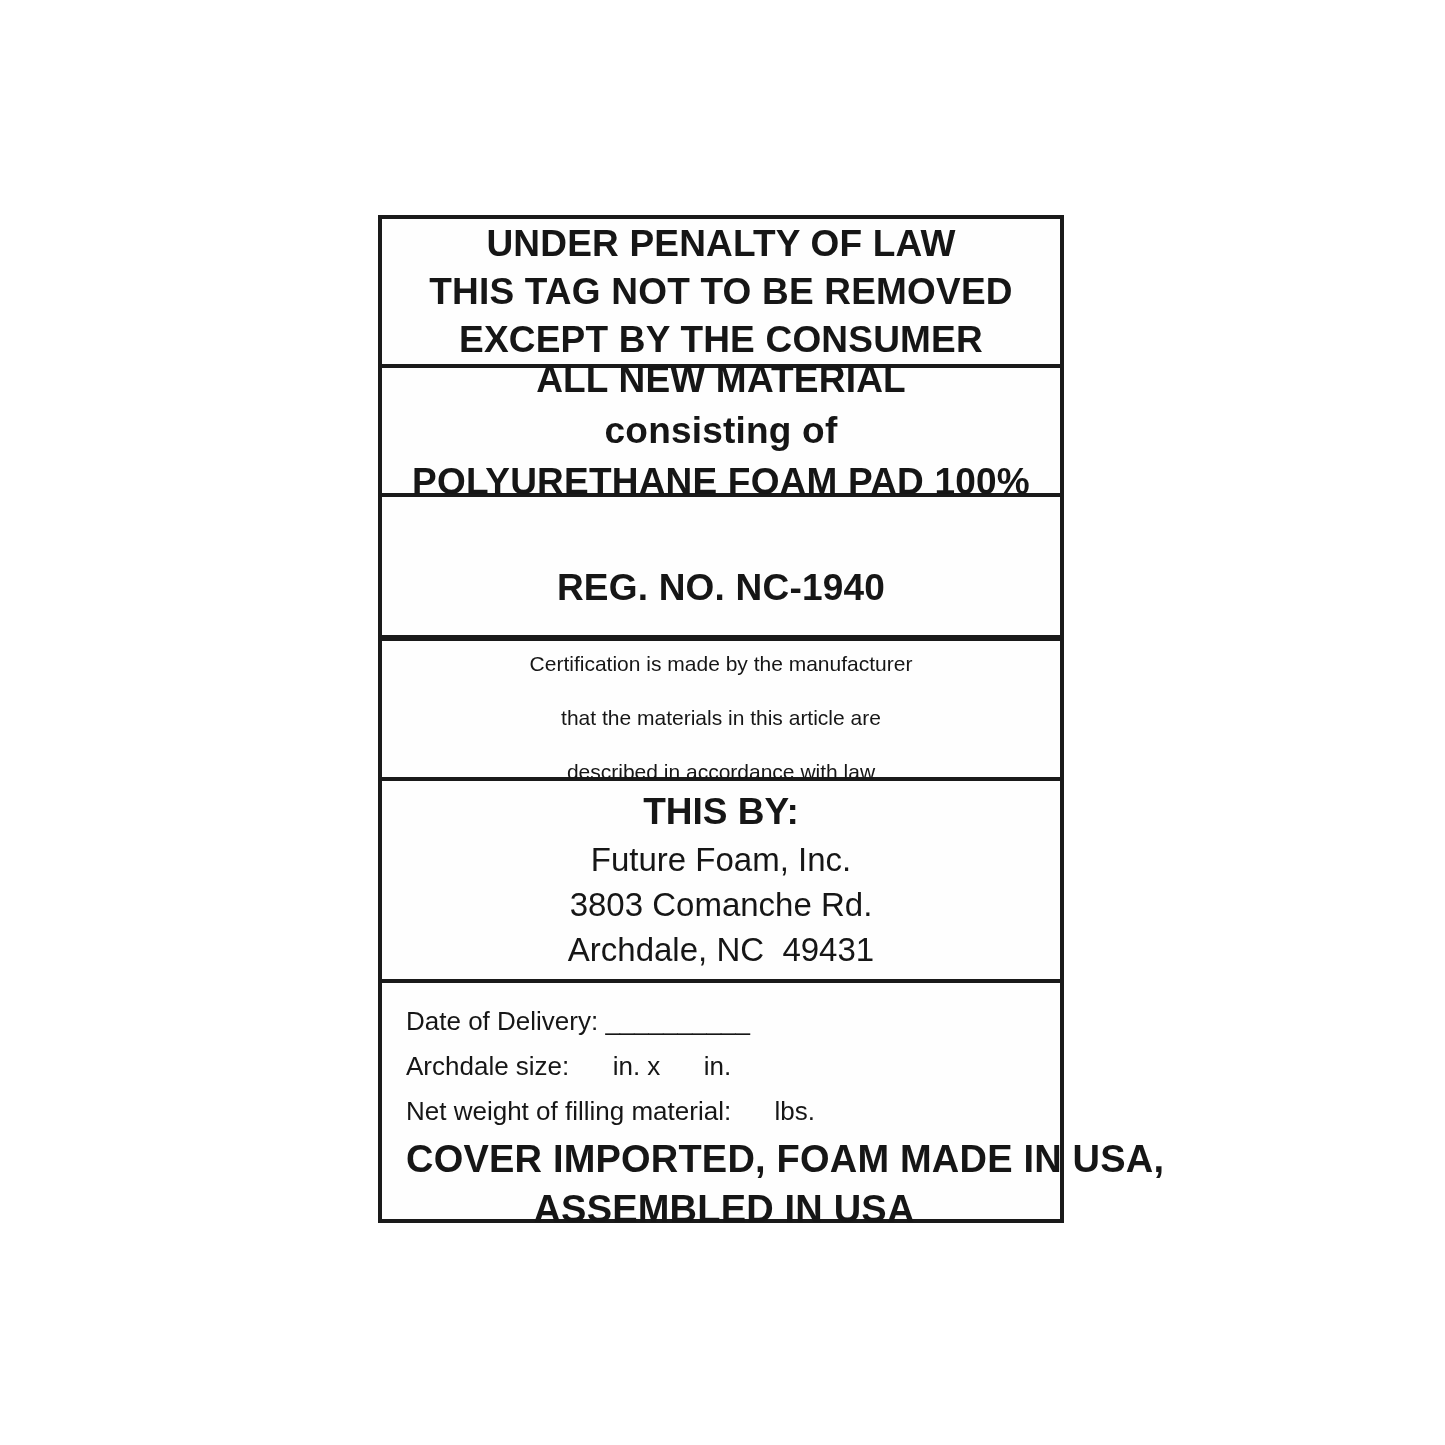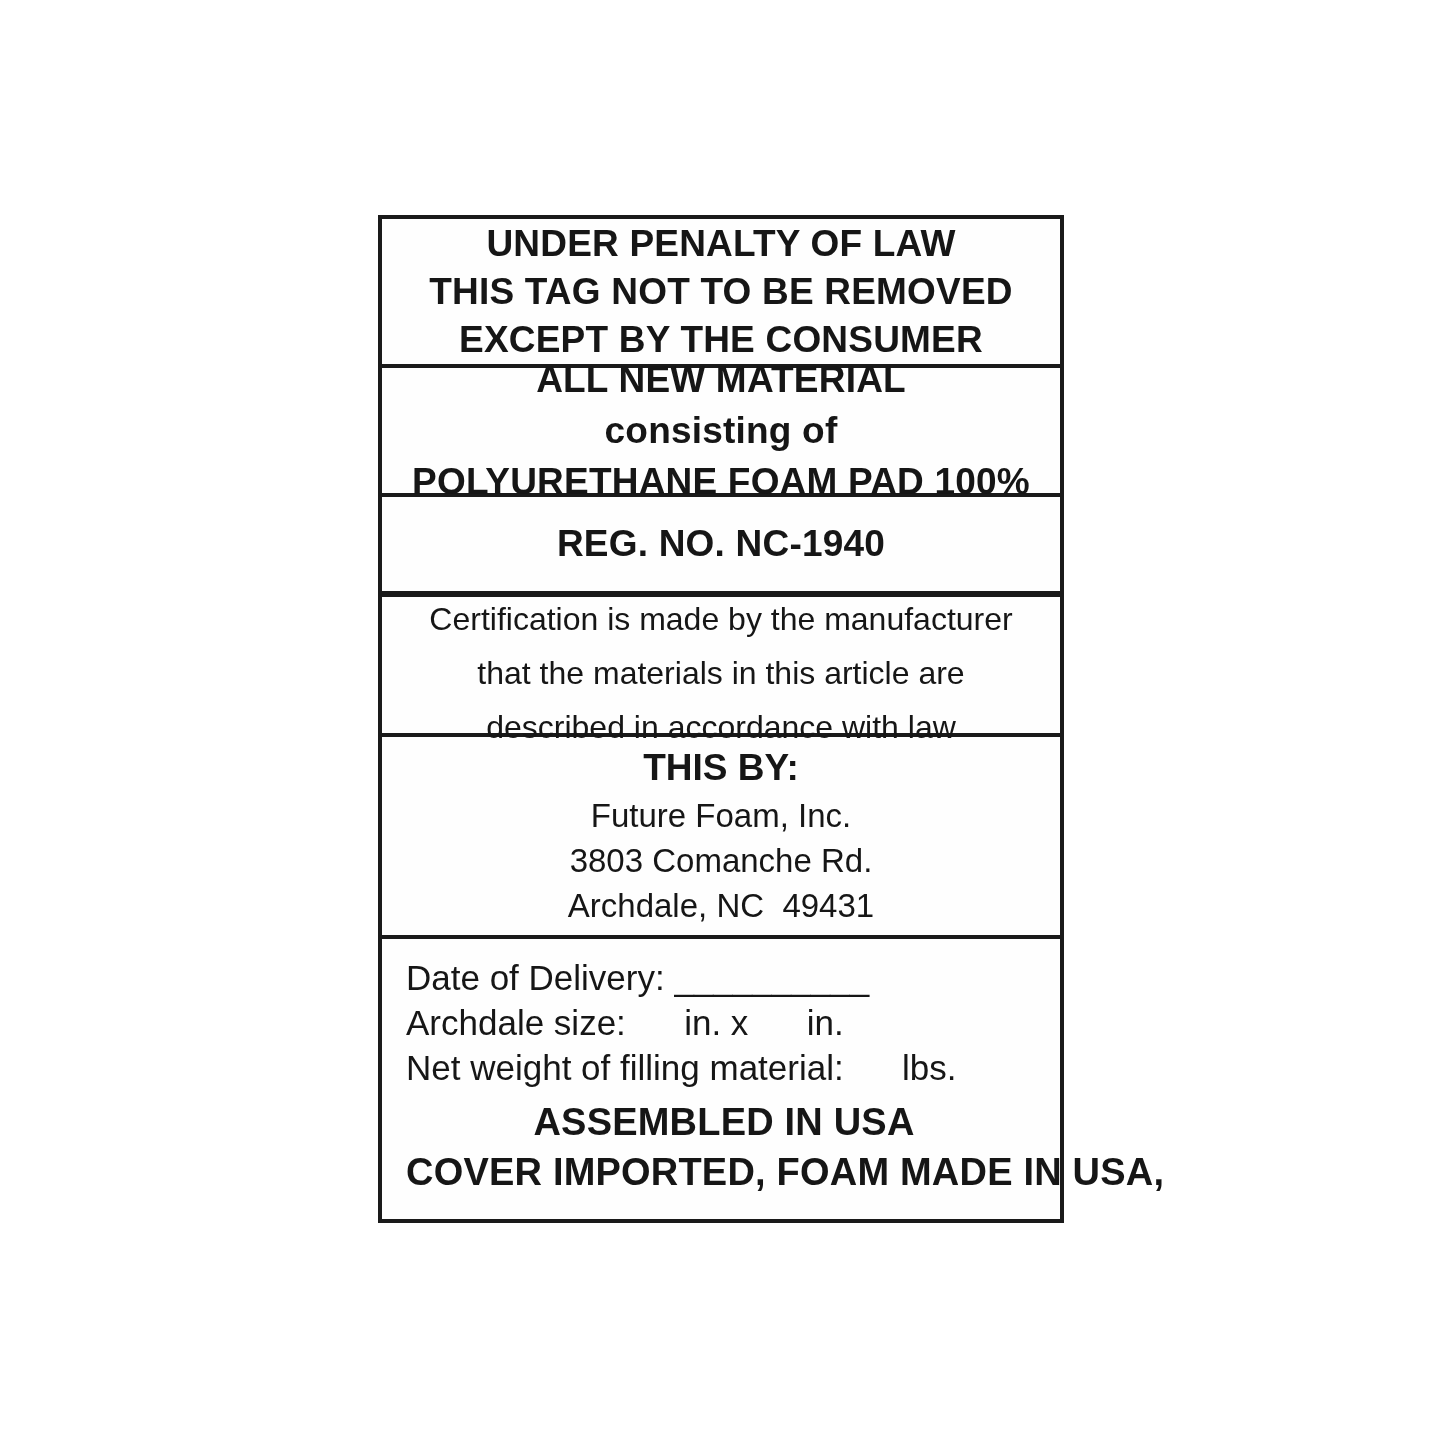--- a/index.html
+++ b/index.html
@@ -31,21 +31,21 @@
     border-bottom: 4px solid #1a1a1a;
     display: flex;
     flex-direction: column;
     justify-content: center;
     align-items: center;
     text-align: center;
     flex: 0 0 auto;
   }
   .sec-penalty  { height: 149px; align-items: center; }
   .sec-material { height: 129px; }
-  .sec-reg      { height: 100px; border-bottom-width: 6px; }
+  .sec-reg      { height: 100px; border-bottom-width: 6px; margin-top: 44px; }
   .sec-cert     { height: 140px; }
   .sec-made     { height: 202px; }
   .sec-details  {
     flex: 1 1 auto;
     border-bottom: none;
     align-items: stretch;
     text-align: left;
     justify-content: flex-start;
     padding: 16px 18px 16px 24px;
   }
@@ -56,40 +56,40 @@
     letter-spacing: 0.2px;
     white-space: pre;
   }
   .sec-material .bold-lg { line-height: 51px; }
   .reg-text {
     font-size: 37px;
     font-weight: 700;
     letter-spacing: 0.2px;
   }
   .cert-line {
-    font-size: 32px;
+    font-size: 21px;
     font-weight: 400;
     line-height: 37px;
     white-space: pre;
     margin-top: 17px;
   }
   .made-heading {
     font-size: 37px;
     font-weight: 700;
     line-height: 46px;
     margin-bottom: 2px;
   }
   .made-line {
     font-size: 33px;
     font-weight: 400;
     line-height: 45px;
     white-space: pre;
   }
   .detail-line {
-    font-size: 35px;
+    font-size: 26px;
     font-weight: 400;
     line-height: 45px;
     white-space: pre;
   }
   .date-blank {
     font-weight: 400;
     letter-spacing: 0;
   }
   .origin {
     margin-top: auto;
@@ -136,18 +136,18 @@
     <div class="made-line">Future Foam, Inc.</div>
     <div class="made-line">3803 Comanche Rd.</div>
     <div class="made-line">Archdale, NC  49431</div>
   </section>
 
   <section class="sec sec-details">
     <div class="detail-line"><span>Date of Delivery: </span><span class="date-blank">__________</span></div>
     <div class="detail-line">Archdale size:      in. x      in.</div>
     <div class="detail-line">Net weight of filling material:      lbs.</div>
     <div class="origin">
+      <div class="origin-line">COVER IMPORTED, FOAM MADE IN USA,</div>
       <div class="origin-line">ASSEMBLED IN USA</div>
-      <div class="origin-line">COVER IMPORTED, FOAM MADE IN USA,</div>
     </div>
   </section>
 
 </div>
 
 </body></html>

